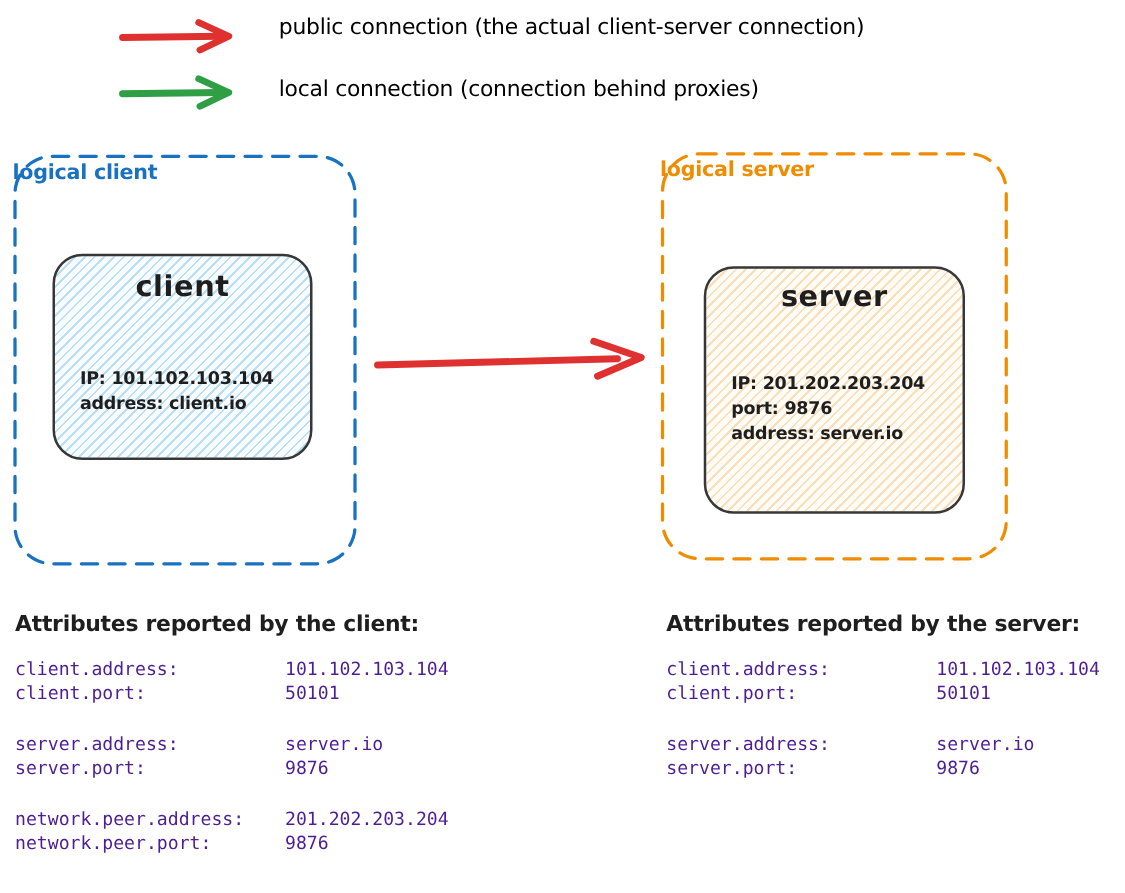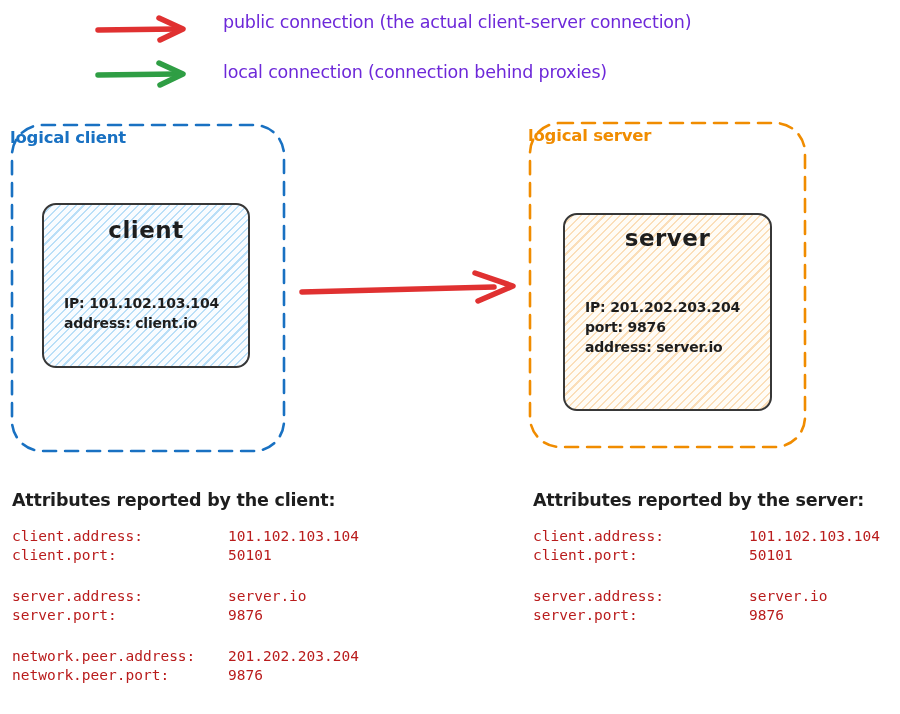--- a/index.html
+++ b/index.html
@@ -5,35 +5,35 @@
   html,body{margin:0;padding:0;background:#ffffff;}
   .canvas{
     position:relative;width:900px;height:714px;background:#ffffff;
     font-family:"DejaVu Sans", sans-serif;color:#1e1e1e;overflow:hidden;
   }
   .abs{position:absolute;}
 
   
   .legend-label{
     position:absolute;left:223px;font-size:17.5px;letter-spacing:-0.2px;
-    color:#6d28d9;white-space:nowrap;
+    color:#000000;white-space:nowrap;
   }
 
   
   .group{position:absolute;}
   .group-border{position:absolute;left:0;top:0;}
   .group-label{
     position:absolute;left:0;right:0;top:5px;text-align:left;
     font-size:16.5px;font-weight:bold;letter-spacing:-0.2px;
   }
   .client-label{color:#1971c2;}
   .server-label{color:#f08c00;}
 
   .node{
-    position:absolute;border:2px solid #373737;border-radius:14px;
+    position:absolute;border:2px solid #373737;border-radius:24px;
     box-sizing:border-box;
   }
   .client-node-fill{
     background:repeating-linear-gradient(135deg, rgba(164,213,245,0.75) 0 1.5px, rgba(0,0,0,0) 1.5px 5.5px), #f9fcff;
   }
   .server-node-fill{
     background:repeating-linear-gradient(135deg, rgba(250,215,170,0.8) 0 1.5px, rgba(0,0,0,0) 1.5px 5.5px), #fffcf6;
   }
   .node-title{
     position:absolute;left:0;right:0;text-align:center;
@@ -46,21 +46,21 @@
 
   
   .attrs{position:absolute;}
   .attrs-title{
     font-size:17.5px;font-weight:bold;letter-spacing:-0.2px;
     line-height:24px;margin-bottom:15px;color:#1e1e1e;white-space:nowrap;
   }
   .attrs-group{margin-bottom:22px;}
   .attr-row{
     font-family:"DejaVu Sans Mono", monospace;font-size:14.5px;
-    line-height:19px;white-space:nowrap;color:#b91c1c;
+    line-height:19px;white-space:nowrap;color:#4c1d95;
   }
   .attr-row .k{display:inline-block;width:216px;}
 </style>
 </head>
 <body>
 
 <div class="canvas">
 
   <svg class="abs" style="left:93px;top:13px;" width="106" height="32" viewBox="0 0 106 32">
     <path d="M5 17 L84 16" stroke="#e03131" stroke-width="5.5" fill="none" stroke-linecap="round"></path>

